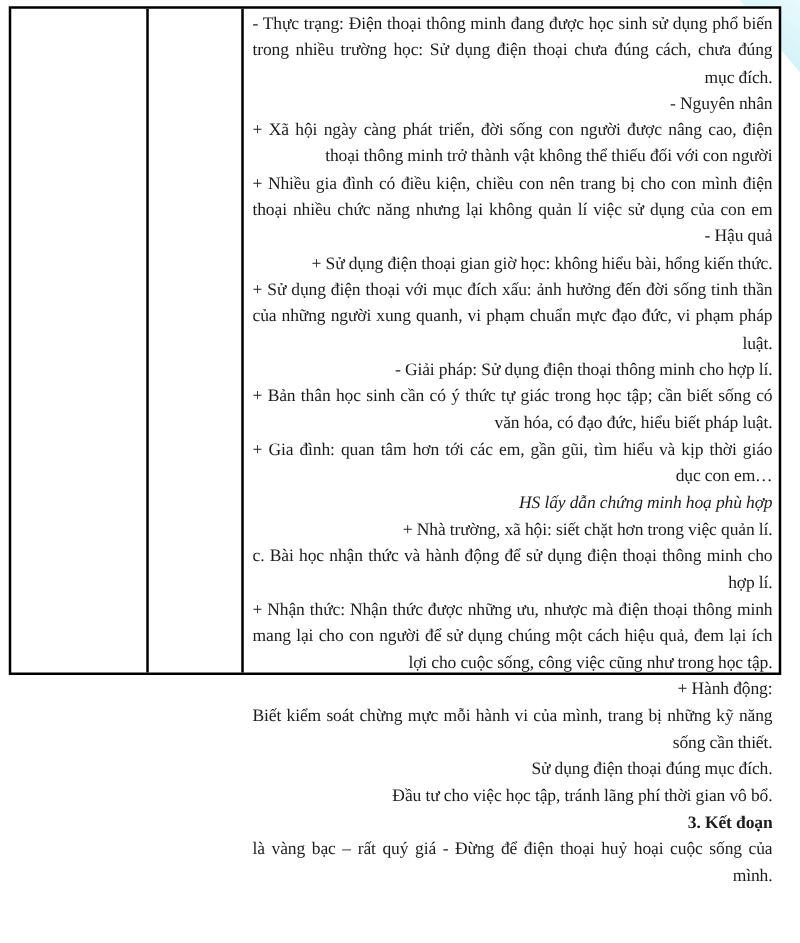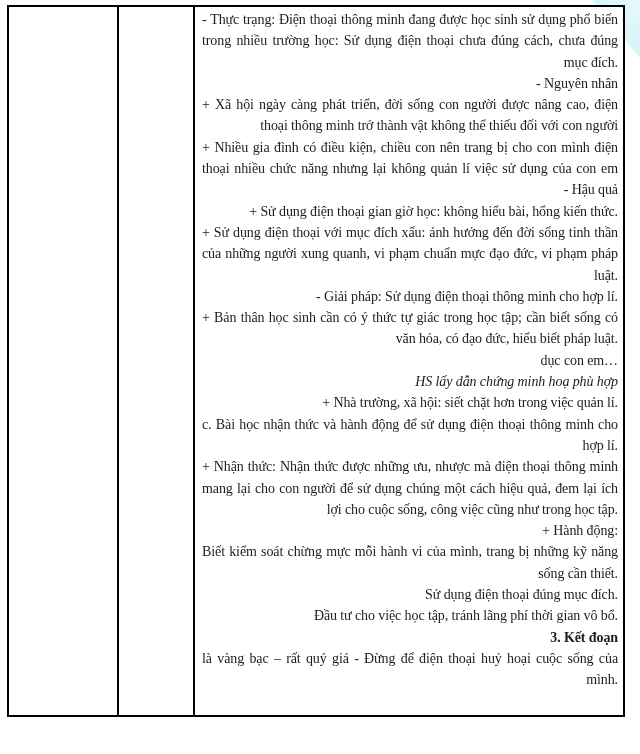--- a/index.html
+++ b/index.html
@@ -14,21 +14,21 @@
   .corner-accent {
     position: absolute;
     left: 0; top: 0; width: 640px; height: 60px;
     z-index: 0;
     clip-path: polygon(592px 0px, 640px 0px, 640px 58px);
     background: linear-gradient(215deg, #e8fafd 0%, #a9e3ef 35%, #7fd2e4 75%, #90dbe9 100%);
   }
   .doc-table {
     position: absolute;
     left: 7px; top: 5px;
-    width: 618px; height: 712px;
+    width: 618px; height: 535px;
     border: 2px solid #000000;
     background: #ffffff;
     display: flex;
     z-index: 1;
   }
   .cell { height: 100%; }
   .cell-a { width: 110px; border-right: 2px solid #000000; }
   .cell-b { width: 76px;  border-right: 2px solid #000000; }
   .cell-c {
     flex: 1;
@@ -69,20 +69,21 @@
         <div class="tline stretch">+ Nhiều gia đình có điều kiện, chiều con nên trang bị cho con mình điện</div>
         <div class="tline stretch">thoại nhiều chức năng nhưng lại không quản lí việc sử dụng của con em</div>
         <div class="tline">- Hậu quả</div>
         <div class="tline">+ Sử dụng điện thoại gian giờ học: không hiểu bài, hổng kiến thức.</div>
         <div class="tline stretch">+ Sử dụng điện thoại với mục đích xấu: ảnh hưởng đến đời sống tinh thần</div>
         <div class="tline stretch">của những người xung quanh, vi phạm chuẩn mực đạo đức, vi phạm pháp</div>
         <div class="tline">luật.</div>
         <div class="tline">- Giải pháp: Sử dụng điện thoại thông minh cho hợp lí.</div>
         <div class="tline stretch">+ Bản thân học sinh cần có ý thức tự giác trong học tập; cần biết sống có</div>
         <div class="tline">văn hóa, có đạo đức, hiểu biết pháp luật.</div>
+        <div class="tline stretch">+ Gia đình: quan tâm hơn tới các em, gần gũi, tìm hiểu và kịp thời giáo</div>
         <div class="tline">dục con em…</div>
         <div class="tline italic">HS lấy dẫn chứng minh hoạ phù hợp</div>
         <div class="tline">+ Nhà trường, xã hội: siết chặt hơn trong việc quản lí.</div>
         <div class="tline stretch">c. Bài học nhận thức và hành động để sử dụng điện thoại thông minh cho</div>
         <div class="tline">hợp lí.</div>
         <div class="tline stretch">+ Nhận thức: Nhận thức được những ưu, nhược mà điện thoại thông minh</div>
         <div class="tline stretch">mang lại cho con người để sử dụng chúng một cách hiệu quả, đem lại ích</div>
         <div class="tline">lợi cho cuộc sống, công việc cũng như trong học tập.</div>
         <div class="tline">+ Hành động:</div>
         <div class="tline stretch">Biết kiểm soát chừng mực mỗi hành vi của mình, trang bị những kỹ năng</div>

